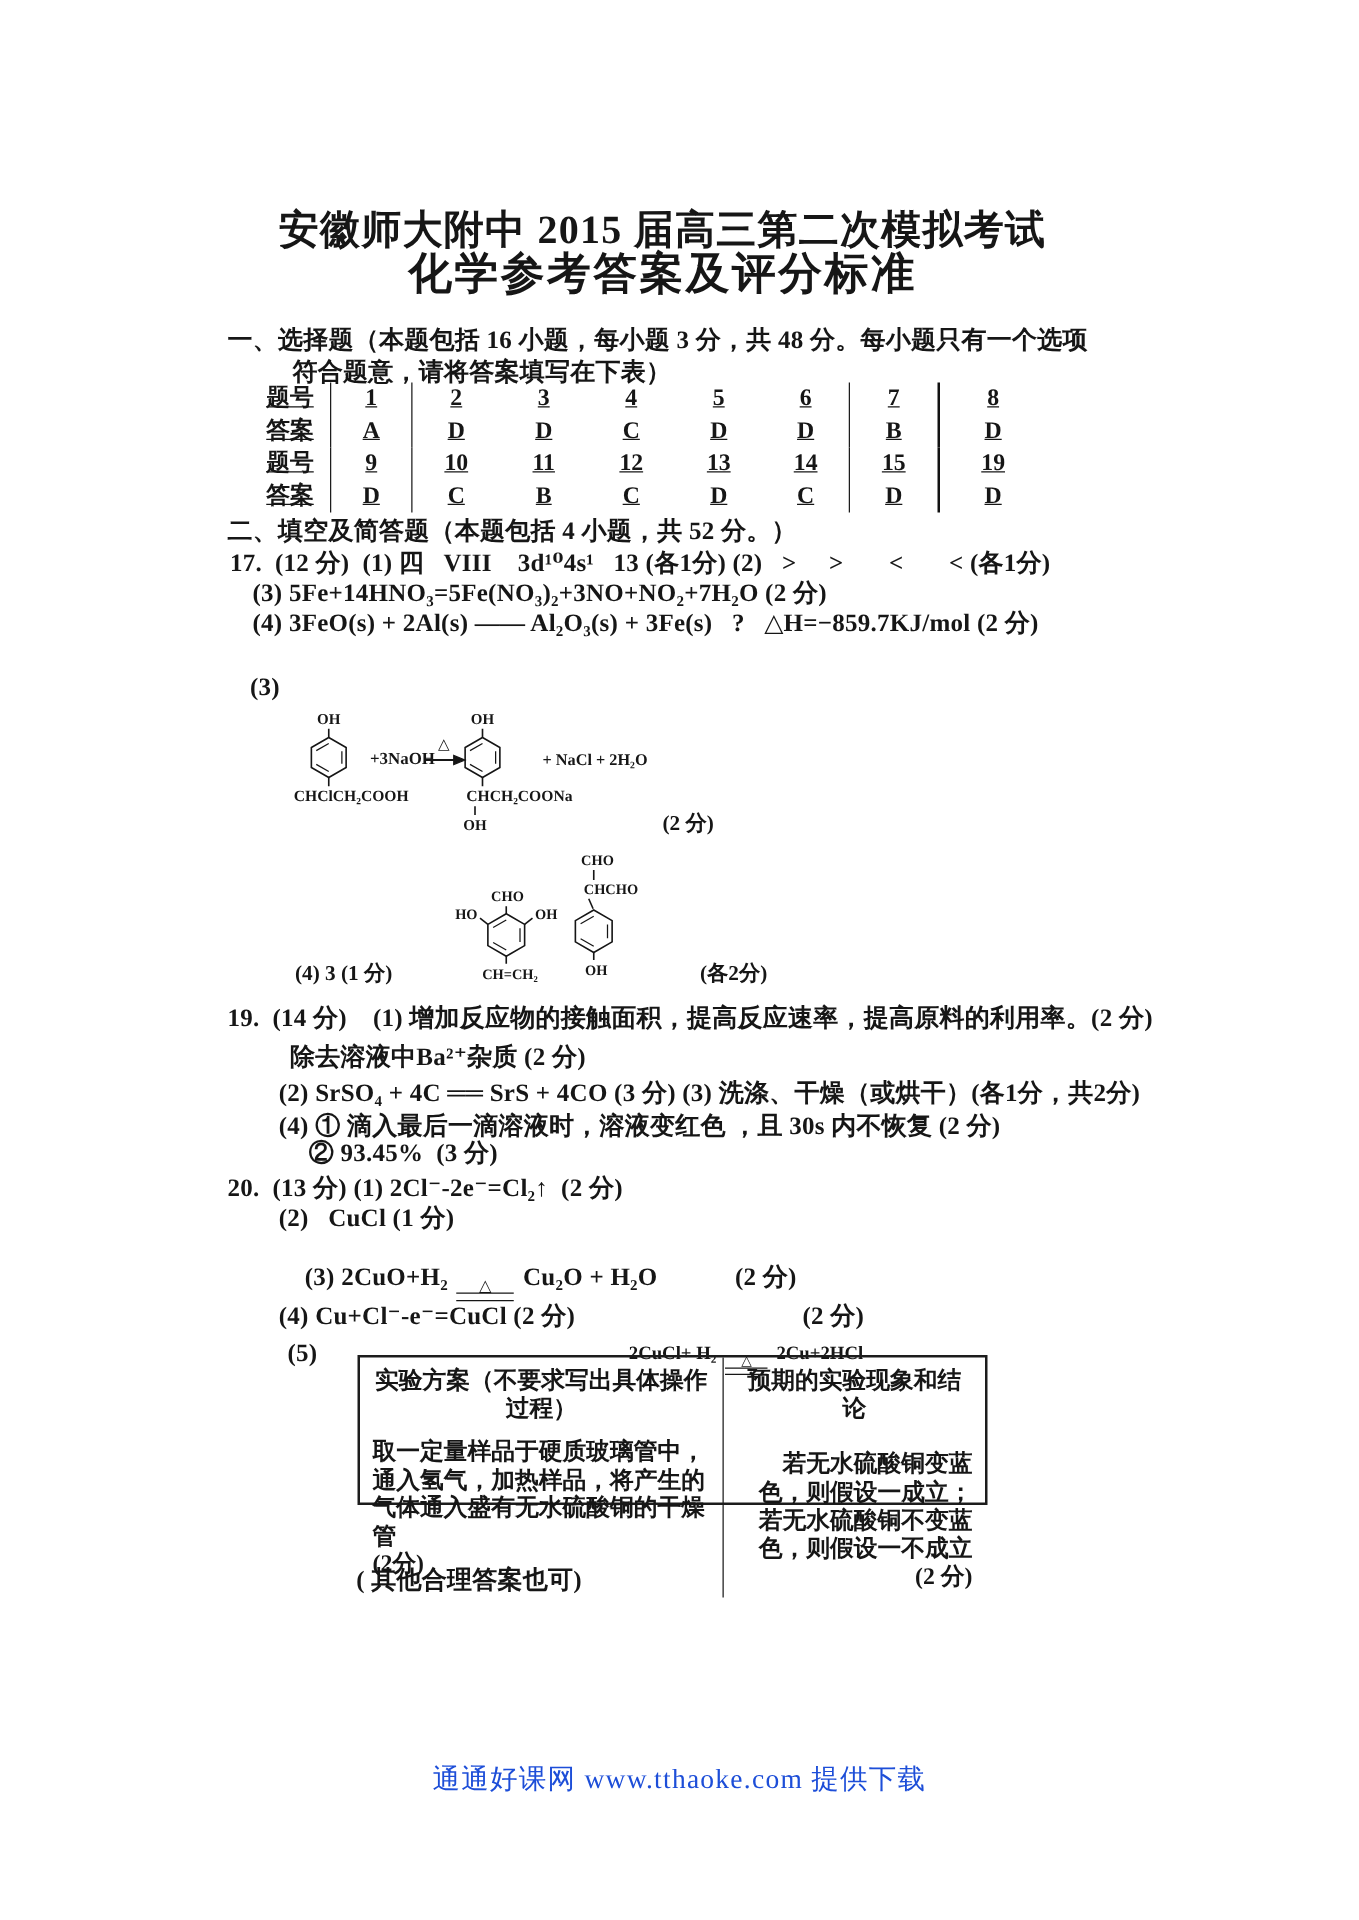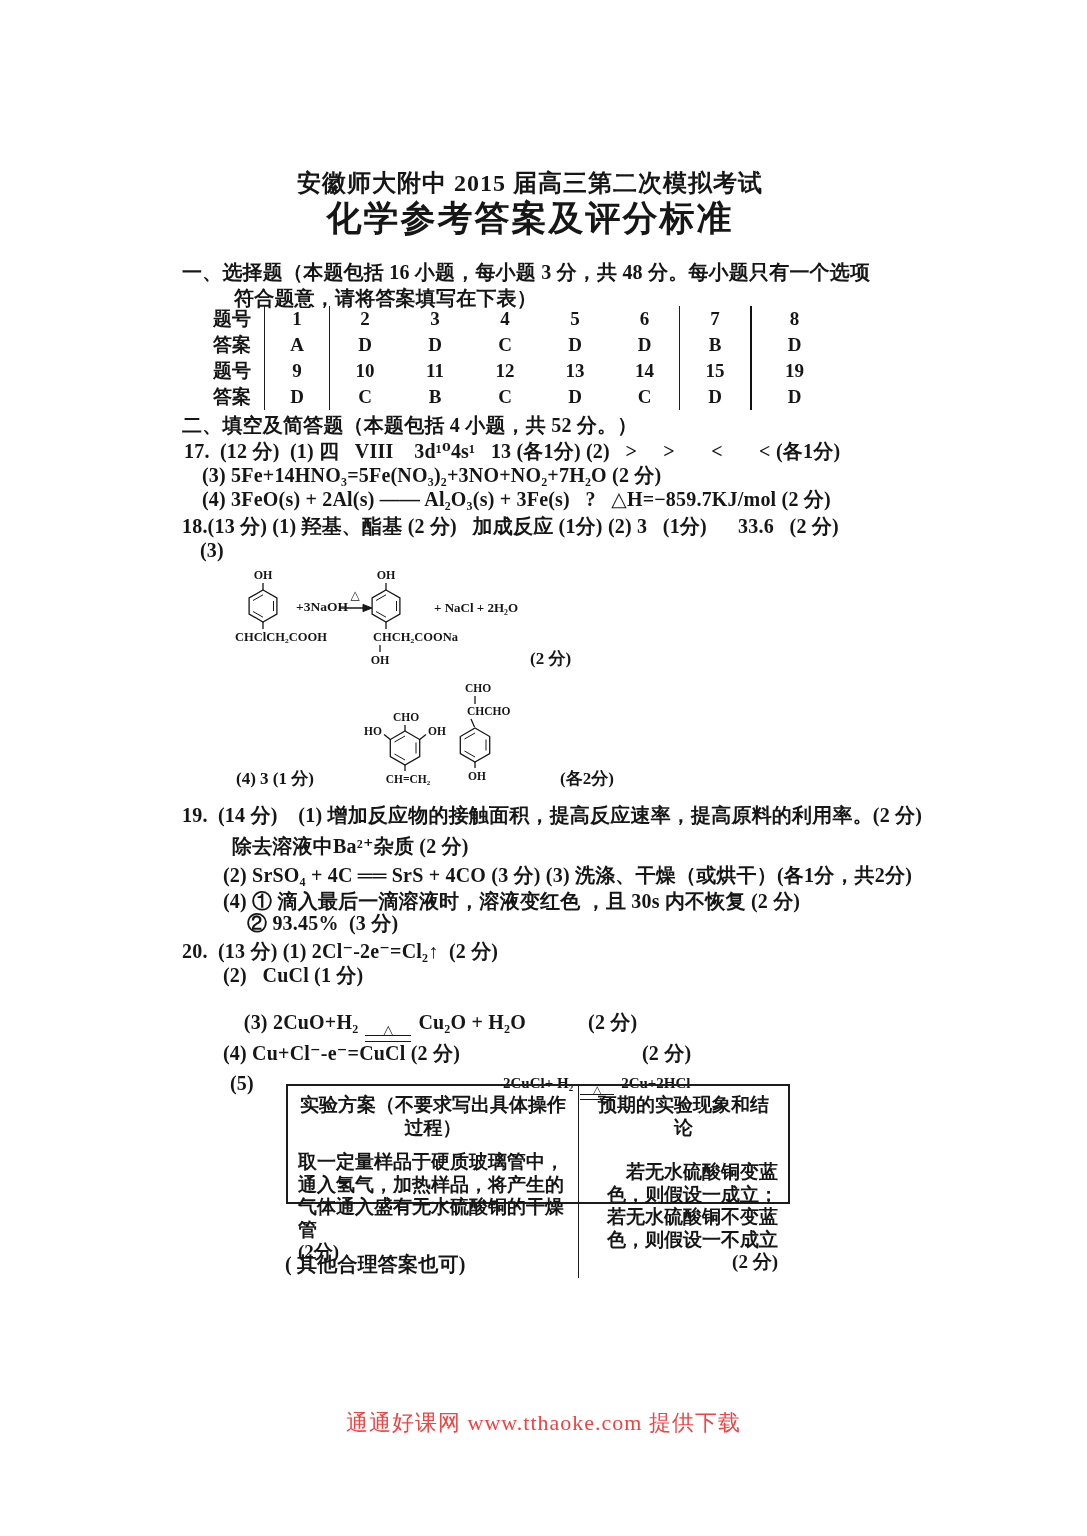--- a/index.html
+++ b/index.html
@@ -1,45 +1,45 @@
 <!DOCTYPE html>
 <html><head>
 <meta charset="utf-8">
 <style>
   html,body{margin:0;padding:0;background:#ffffff;}
   body{font-family:"Liberation Serif","DejaVu Serif",serif;color:#161616;}
   #page{position:relative;width:1087px;height:1536px;background:#ffffff;overflow:hidden;}
   .t{position:absolute;font-size:20px;font-weight:700;white-space:pre-wrap;letter-spacing:.2px;line-height:26px;}
-  .title1{font-size:24px;font-weight:800;letter-spacing:1px;}
+  .title1{font-size:32px;font-weight:800;letter-spacing:1px;}
   .title2{font-size:35px;font-weight:800;letter-spacing:2px;}
   .center{left:0;width:1060px;text-align:center;}
   
   .mcq{position:absolute;left:200px;top:306px;display:grid;
-       grid-template-columns:65px 65px 70px 70px 70px 70px 70px 72px 85px;}
+       grid-template-columns:65px 65px 70px 70px 70px 70px 70px 72px 85px;text-decoration:underline;}
   .mc{height:26px;line-height:26px;text-align:center;font-size:19px;font-weight:700;}
   .vr{border-right:1.3px solid #1c1c1c;}
   .vr2{border-right:2.6px solid #111;}
   
   .cond{display:inline-flex;flex-direction:column;align-items:center;vertical-align:-5px;margin:0 7px;}
   .cond .tri{font-size:13px;line-height:11px;font-weight:700;}
   .cond .dline{width:46px;height:5px;border-top:1.6px solid #161616;border-bottom:1.6px solid #161616;}
   .cond.sm .dline{width:34px;height:4px;border-top:1.3px solid #161616;border-bottom:1.3px solid #161616;}
   .cond.sm .tri{font-size:11px;line-height:9px;}
   .small{font-size:15px;font-weight:600;letter-spacing:0;}
   
   .exp{position:absolute;left:286px;top:1084px;width:504px;height:120px;border:2px solid #1c1c1c;
        display:grid;grid-template-columns:291px 1fr;box-sizing:border-box;}
   .exp .cell{padding:8px 10px 4px 10px;font-size:19px;font-weight:700;line-height:22.5px;box-sizing:border-box;}
   .exp .cl{border-right:1.4px solid #1c1c1c;}
   .exp .hd{text-align:center;margin-bottom:12px;}
   .exp .cr .bd{margin-top:22px;text-align:right;}
   svg text{font-family:"Liberation Serif","DejaVu Serif",serif;font-weight:700;fill:#161616;}
   svg line,svg polygon,svg path{stroke:#161616;}
   .footer{position:absolute;top:1408px;left:0;width:1087px;text-align:center;
-          font-size:22px;font-weight:400;color:#ef4444;letter-spacing:1px;}
+          font-size:22px;font-weight:400;color:#1d4ed8;letter-spacing:1px;}
 </style>
 </head>
 <body>
 
 <div id="page">
 
   <div class="t title1 center" style="top:170px">安徽师大附中 2015 届高三第二次模拟考试</div>
   <div class="t title2 center" style="top:206px">化学参考答案及评分标准</div>
 
   <div class="t" style="left:182px;top:259px">一、选择题（本题包括 16 小题，每小题 3 分，共 48 分。每小题只有一个选项</div>
@@ -86,21 +86,20 @@
     <div class="mc vr2">D</div>
     <div class="mc">D</div>
   </div>
 
   <div class="t" style="left:182px;top:412px">二、填空及简答题（本题包括 4 小题，共 52 分。）</div>
 
   <div class="t" style="left:184px;top:438px">17.  (12 分)  (1) 四   VIII    3d¹⁰4s¹   13 (各1分) (2)   &gt;     &gt;       &lt;       &lt; (各1分)</div>
   <div class="t" style="left:202px;top:462px">(3) 5Fe+14HNO₃=5Fe(NO₃)₂+3NO+NO₂+7H₂O (2 分)</div>
   <div class="t" style="left:202px;top:486px">(4) 3FeO(s) + 2Al(s) —— Al₂O₃(s) + 3Fe(s)   ?   △H=−859.7KJ/mol (2 分)</div>
 
-  <div class="t" style="left:182px;top:513px">18.(13 分) (1) 羟基、酯基 (2 分)   加成反应 (1分) (2) 3   (1分)      33.6   (2 分)</div>
   <div class="t" style="left:200px;top:537px">(3)</div>
 
   <svg class="abs" style="position:absolute;left:230px;top:565px" width="380" height="112">
     <g fill="none" stroke-width="1.3">
       <polygon points="33,25 46.9,33 46.9,49 33,57 19.1,49 19.1,33" fill="none"></polygon>
       <line x1="43.5" y1="36" x2="43.5" y2="46" stroke-width="1"></line>
       <line x1="23" y1="35.5" x2="33" y2="29.8" stroke-width="1"></line>
       <line x1="23" y1="46.5" x2="33" y2="52.2" stroke-width="1"></line>
       <line x1="33" y1="25" x2="33" y2="18"></line>
       <line x1="33" y1="57" x2="33" y2="64"></line>

